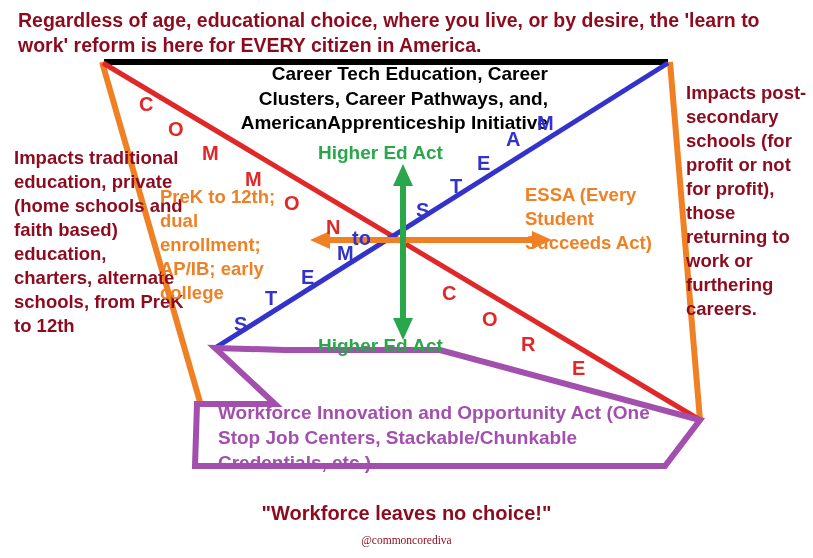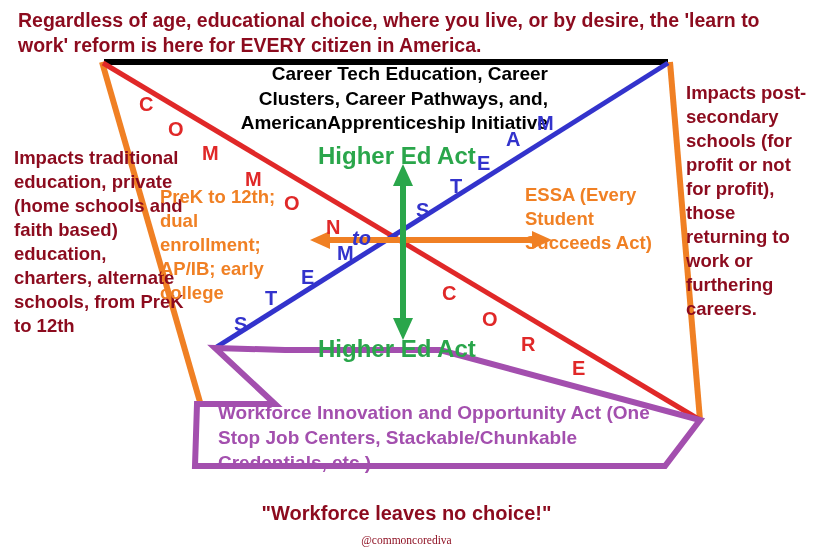--- a/index.html
+++ b/index.html
@@ -44,28 +44,28 @@
   }
   .caption{
     left:0;top:502px;width:813px;text-align:center;
     color:#8c0b1e;font-size:20px;
   }
   .handle{
     left:0;top:534px;width:813px;text-align:center;
     color:#8c0b1e;font-size:11.5px;font-weight:normal;
     font-family:Liberation Serif, serif;
   }
-  .green-lbl{color:#2aa64b;font-size:24px;font-weight:bold;position:absolute;}
+  .green-lbl{color:#2aa64b;font-size:19px;font-weight:bold;position:absolute;}
   .g-top{left:318px;top:142px;}
   .g-bot{left:318px;top:335px;}
 
   .letter{position:absolute;font-weight:bold;font-size:20px;}
   .red-letter{color:#e02828;}
   .blue-letter{color:#3333cc;}
-  .center-to{position:absolute;color:#3333cc;font-weight:bold;font-size:20px;left:352px;top:227px;font-style:italic;}
+  .center-to{position:absolute;color:#3333cc;font-weight:bold;font-size:20px;left:352px;top:227px;}
 </style>
 </head>
 <body>
 
 <div id="stage">
 
   <svg id="lines" viewBox="0 0 813 558">
 
     <line x1="104" y1="62" x2="668" y2="62" stroke="#000000" stroke-width="6"></line>
 

